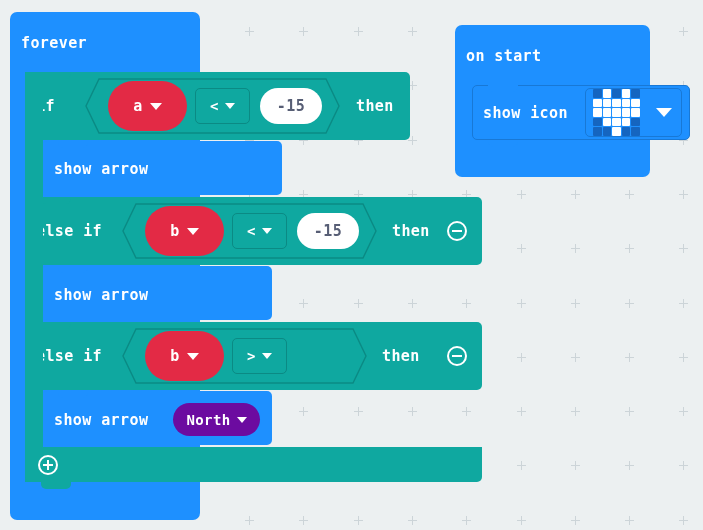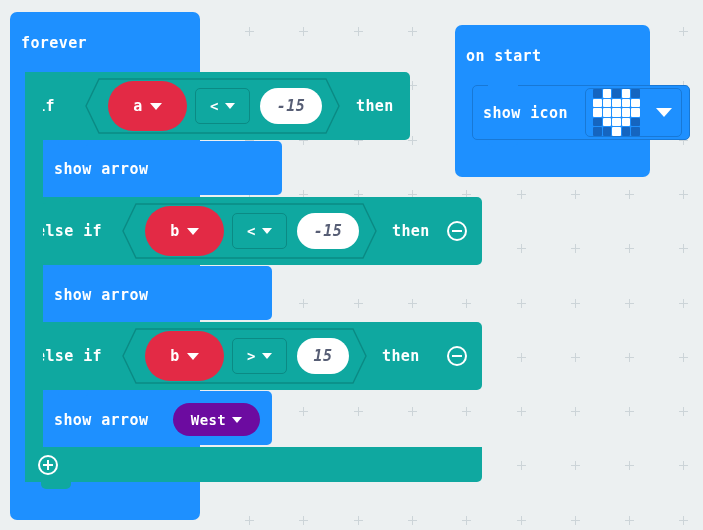--- a/index.html
+++ b/index.html
@@ -51,21 +51,21 @@
     border-bottom-left-radius:5px;border-bottom-right-radius:5px;
   }
 
   
   .oval{
     position:absolute;display:flex;align-items:center;justify-content:center;
     border-radius:999px;box-sizing:border-box;
   }
   .var{background:#e32a45;}
   .num{background:#ffffff;color:#575e75 !important;}
-  .num .label{color:#575e75;font-style:italic;}
+  .num .label{color:#575e75;}
   .drop-purple{background:#6c0ba0;}
   .oprect{
     position:absolute;display:flex;align-items:center;justify-content:center;
     border-radius:5px;border:1px solid #0b8a84;background:#0fa8a0;box-sizing:border-box;
   }
   .caret{
     display:inline-block;width:0;height:0;margin-left:7px;
     border-left:6px solid transparent;border-right:6px solid transparent;
     border-top:7px solid #ffffff;
   }
@@ -269,36 +269,33 @@
   <div class="oval var" style="left:145px;top:331px;width:79px;height:50px;">
     <span class="label">b</span>
     <i class="caret"></i>
   </div>
 
   <div class="oprect" style="left:232px;top:338px;width:55px;height:36px;">
     <span class="label" style="font-size:14px;">&gt;</span>
     <i class="caret-sm"></i>
   </div>
 
-  <div class="oval num" style="left:297px;top:338px;width:52px;height:36px;">
-    <span class="label" style="color:#575e75;">15</span>
-  </div>
 
   <div class="label" style="position:absolute;left:382px;top:349px;">then</div>
 
   <div class="mut" style="left:447px;top:346px;">
     <span class="h"></span>
   </div>
 
   <div class="blk cmd" style="left:42px;top:391px;width:230px;height:54px;border-radius:5px;"></div>
   <div class="notch" style="left:58px;top:391px;background:#1e90ff;"></div>
   <div class="notch" style="left:58px;top:445px;background:#1e90ff;"></div>
   <div class="label" style="position:absolute;left:54px;top:413px;">show arrow</div>
   <div class="oval drop-purple" style="left:173px;top:403px;width:87px;height:33px;">
-    <span class="label" style="font-size:14px;">West</span>
+    <span class="label" style="font-size:14px;">North</span>
     <i class="caret-sm"></i>
   </div>
 
   <div class="blk ctrl" style="left:25px;top:72px;width:18px;height:410px;"></div>
   <div class="blk ctrl" style="left:25px;top:447px;width:457px;height:35px;border-bottom-left-radius:5px;border-bottom-right-radius:5px;"></div>
   <div class="notch" style="left:41px;top:482px;background:#0fa8a0;"></div>
 
   <div class="mut" style="left:38px;top:455px;">
     <span class="h"></span>
       <span class="v"></span>

